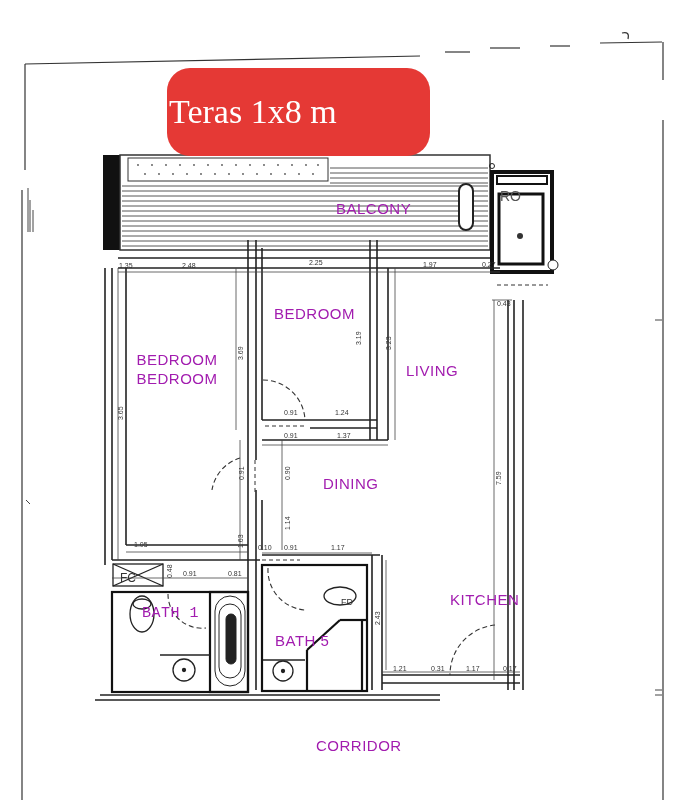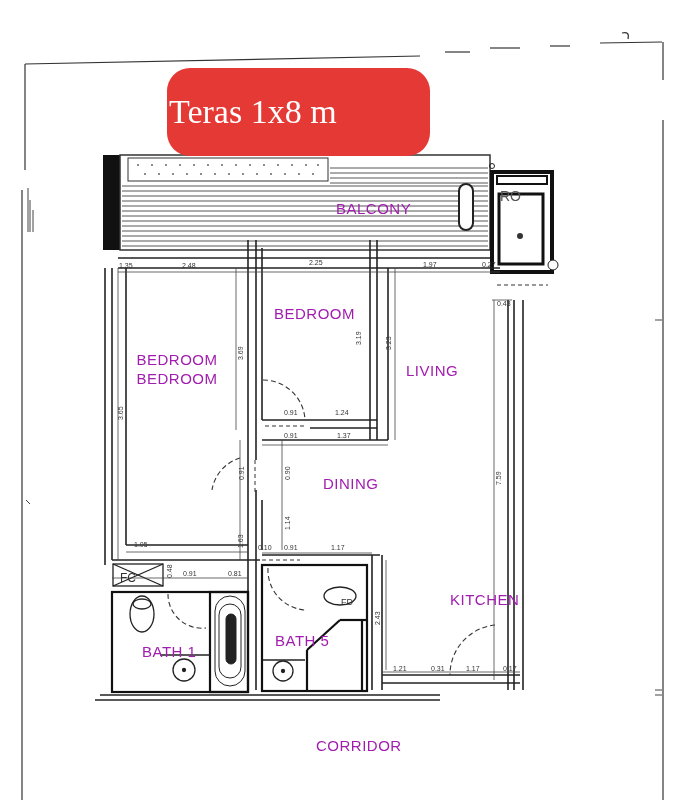--- a/index.html
+++ b/index.html
@@ -226,21 +226,21 @@
 
 <div class="room" style="left:336px;top:199px;font-size:15px;">BALCONY</div>
 <div class="room" style="left:132px;top:350px;width:90px;">
   <div>BEDROOM</div>
   <div>BEDROOM</div>
 </div>
 <div class="room" style="left:274px;top:304px;">BEDROOM</div>
 <div class="room" style="left:406px;top:361px;">LIVING</div>
 <div class="room" style="left:323px;top:474px;">DINING</div>
 <div class="room" style="left:412px;top:590px;margin-left:38px;">KITCHEN</div>
-<div class="room" style="left:142px;top:642px;">BATH 1</div>
+<div class="room" style="left:142px;top:604px;font-family:Liberation Mono, monospace;">BATH 1</div>
 <div class="room" style="left:275px;top:631px;">BATH 5</div>
 <div class="room" style="left:316px;top:736px;font-size:15px;">CORRIDOR</div>
 
 <div class="dim" style="left:341px;top:570px;font-size:9px;margin-top:27px;">FD</div>
 <div class="dim" style="left:500px;top:140px;font-size:14px;color:#555;margin-top:48px;">RO</div>
 <div class="dim" style="left:120px;top:571px;font-size:12px;">FC</div>
 
 <div class="dim" style="left:119px;top:262px;">1.35</div>
 <div class="dim" style="left:182px;top:262px;">2.48</div>
 <div class="dim" style="left:309px;top:259px;">2.25</div>

